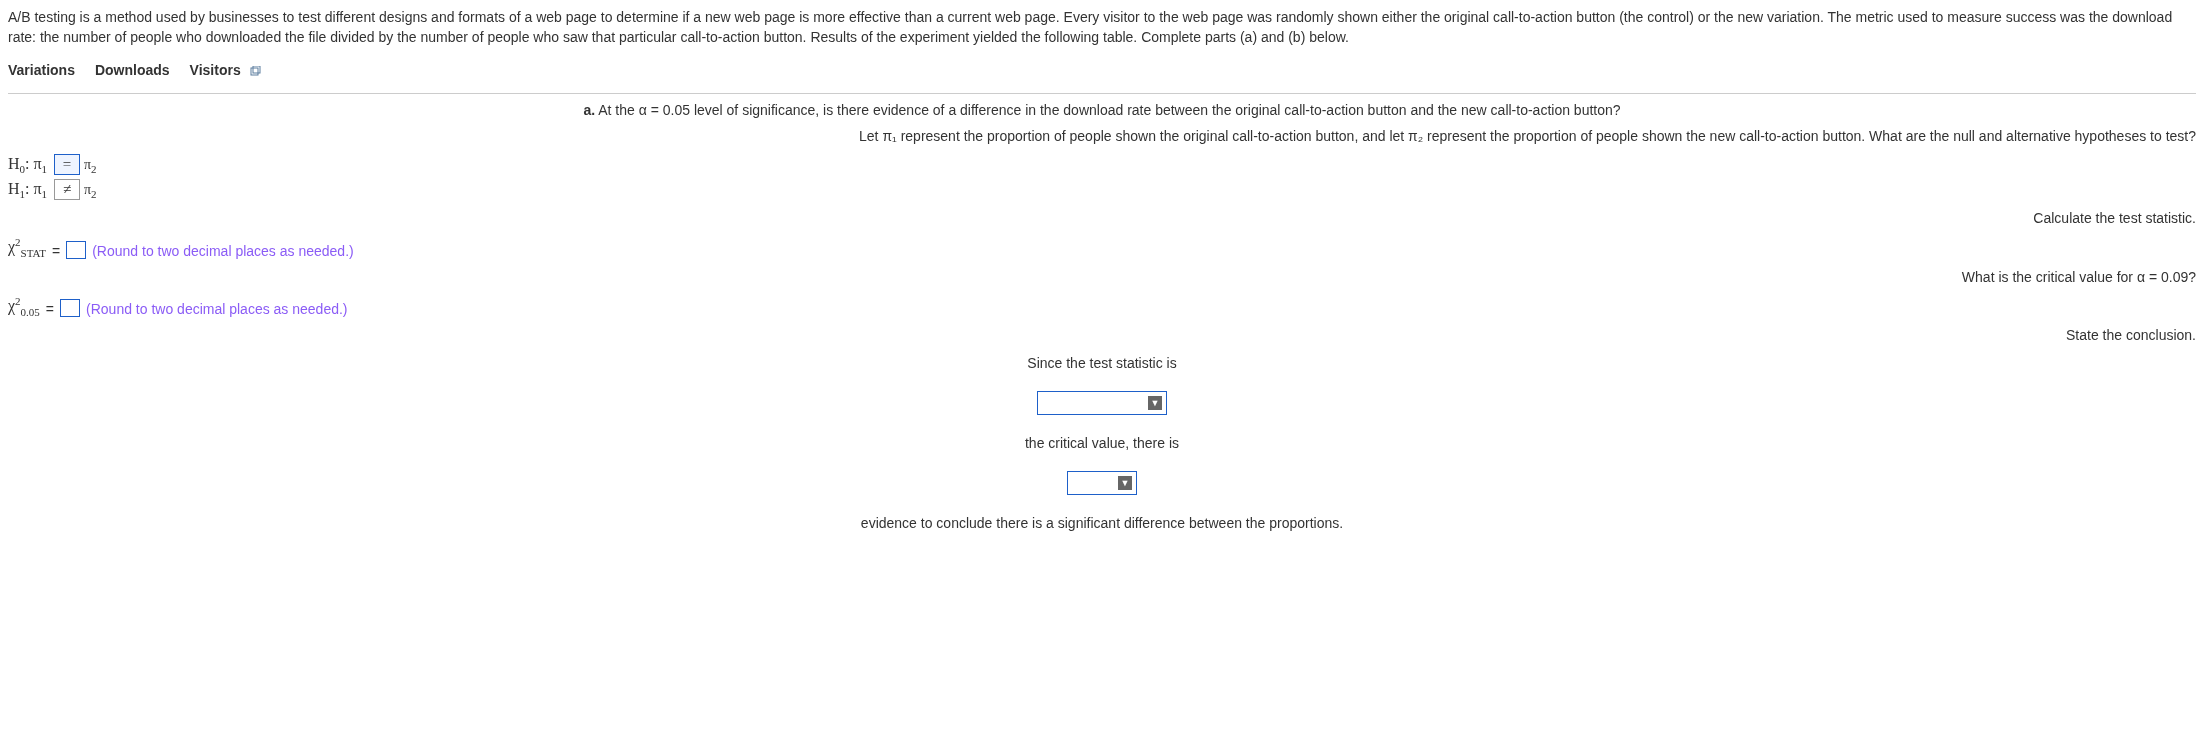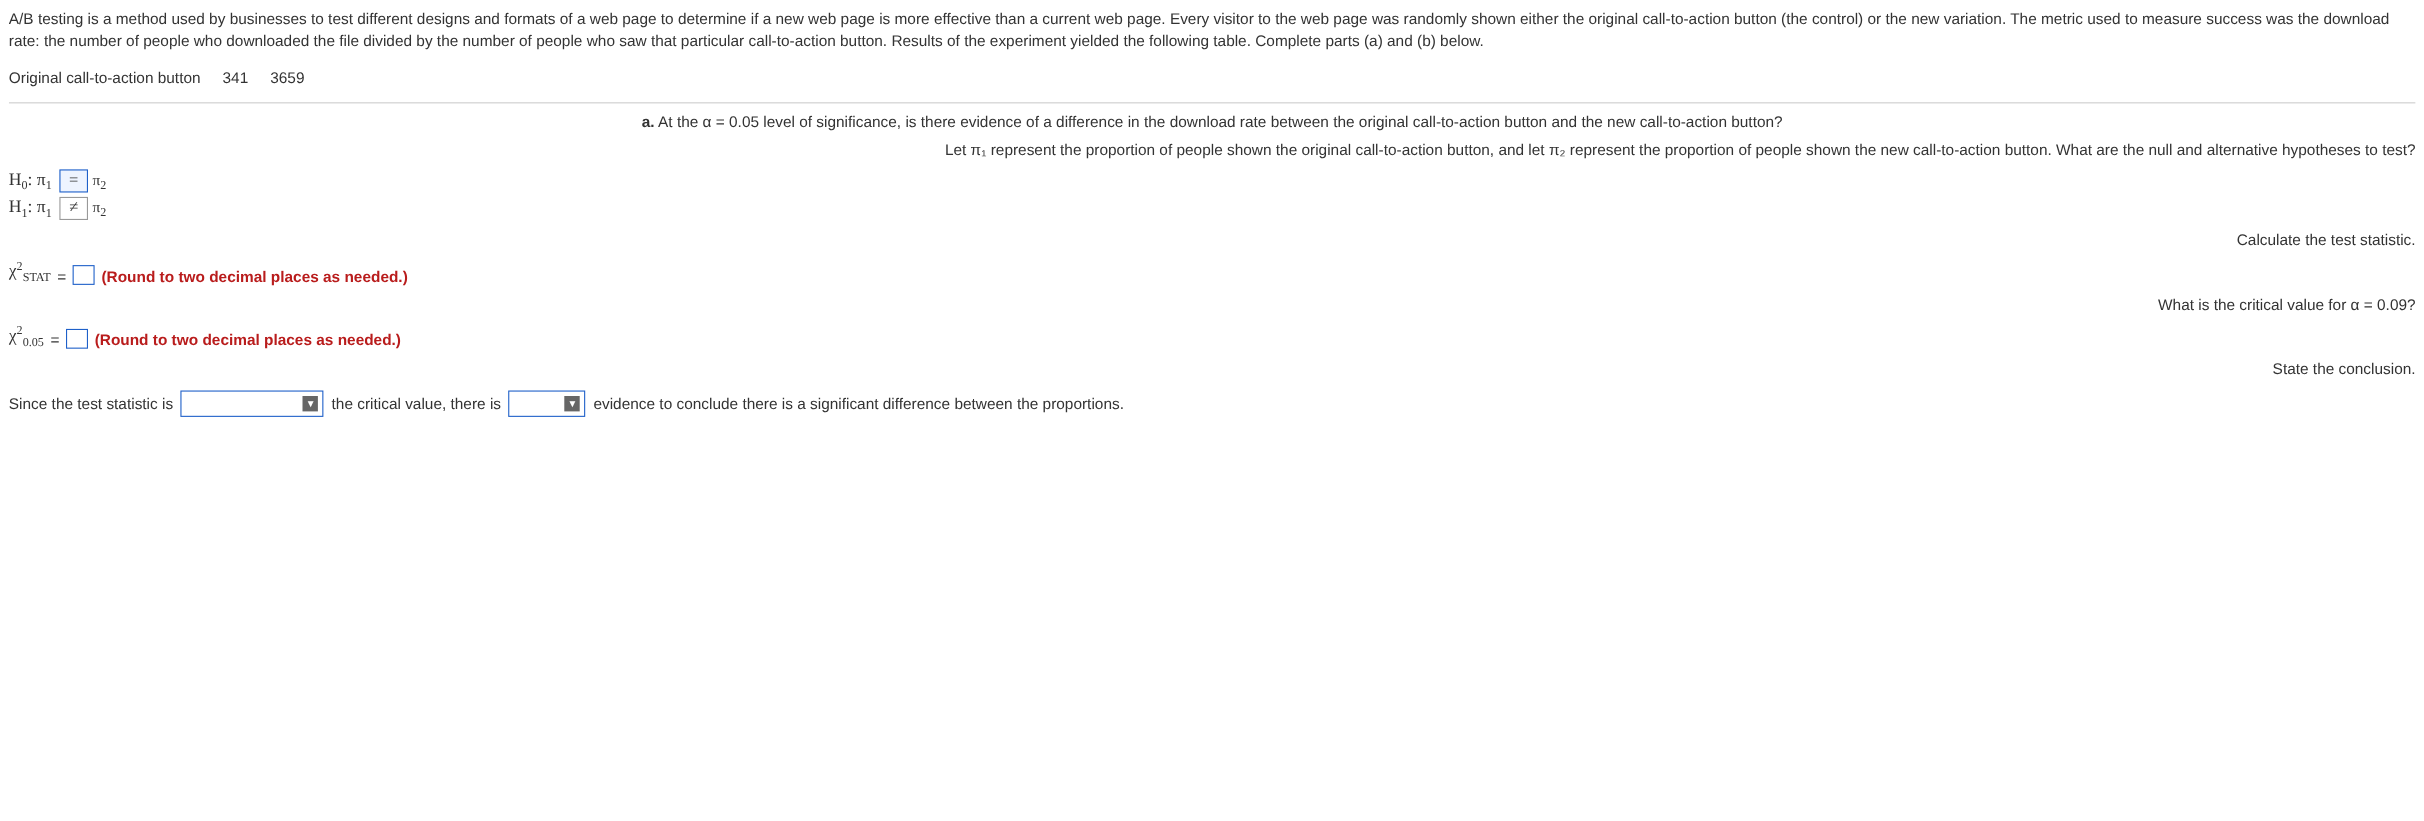--- a/index.html
+++ b/index.html
@@ -83,22 +83,21 @@
       border: 1px solid #1e60c9;
       background: #eef4ff;
     }
     .input-small {
       width: 18px;
       height: 16px;
       border: 1px solid #1e60c9;
       padding: 0;
     }
     .hint {
-      color: #b91c1c;
-      font-weight: bold;
+      color: #8b5cf6;
     }
     .stat-row {
       display: flex;
       align-items: flex-end;
       gap: 6px;
       margin: 10px 0;
     }
     .chi-label {
       font-family: 'Times New Roman', serif;
       font-size: 16px;
@@ -123,40 +122,49 @@
       width: 14px;
       height: 14px;
       display: inline-flex;
       align-items: center;
       justify-content: center;
       margin-left: 6px;
     }
     .conclusion-row {
       display: flex;
       align-items: center;
-      gap: 7px;
+      gap: 20px;
       margin: 12px 0;
       flex-wrap: wrap;
+      flex-direction: column;
     }
     .highlight-anchor {
       text-decoration-style: dashed;
       text-decoration-color: #999;
     }
   </style>
 </head>
 <body>
 
 <div class="intro">A/B testing is a method used by businesses to test different designs and formats of a web page to determine if a new web page is more effective than a current web page. Every visitor to the web page was randomly shown either the original call-to-action button (the control) or the new variation. The metric used to measure success was the download rate: the number of people who downloaded the file divided by the number of people who saw that particular call-to-action button. Results of the experiment yielded the following table. Complete parts (a) and (b) below.</div>
 
 <table class="data-table">
   <tbody>
-  <tr>
-    <td>Original call-to-action button</td>
-    <td class="col-num">341</td>
-    <td class="col-num">3659</td>
+      <tr>
+    <th class="header">Variations</th>
+    <th class="header col-num">Downloads</th>
+    <th class="header col-num">
+      <span>Visitors</span>
+      <span class="copy-icon">
+        <svg viewBox="0 0 12 12" width="12" height="12">
+              <rect x="2" y="2" width="7" height="7" fill="none" stroke="#5b7c9e" stroke-width="1"></rect>
+              <rect x="4" y="0" width="7" height="7" fill="none" stroke="#5b7c9e" stroke-width="1"></rect>
+            </svg>
+      </span>
+    </th>
   </tr>
 </tbody>
   </table>
 
 <hr class="divider">
 
 <div class="part-a">
   <b>a.</b>
   <span>At the α = 0.05 level of significance, is there evidence of a difference in the download rate between the original call-to-action button and the new call-to-action button?</span>
 </div>

